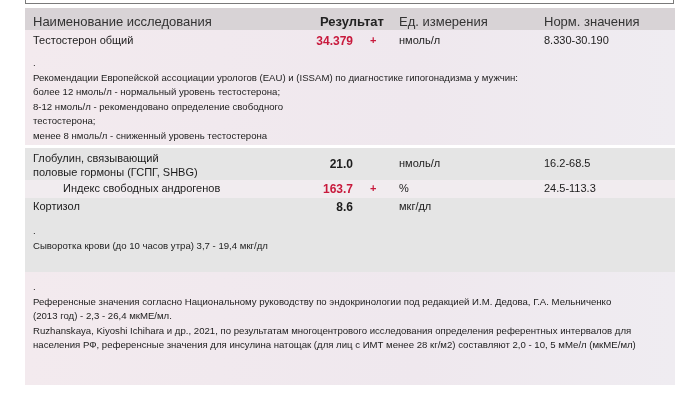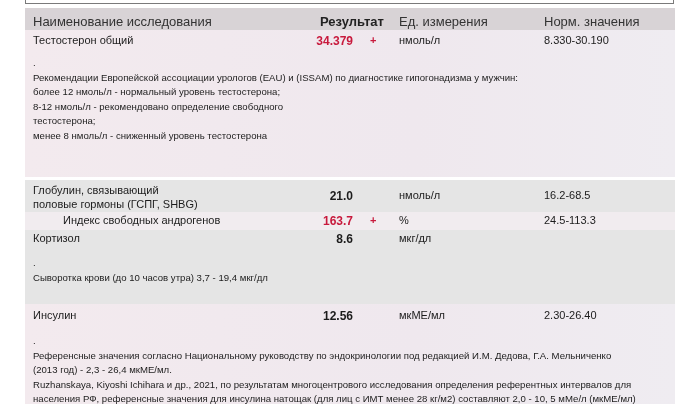--- a/index.html
+++ b/index.html
@@ -48,21 +48,21 @@
 
 <div class="table">
 
   <div class="row header">
     <span class="cell c-name">Наименование исследования</span>
     <span class="cell c-res">Результат</span>
     <span class="cell c-unit">Ед. измерения</span>
     <span class="cell c-norm">Норм. значения</span>
   </div>
 
-  <div class="row block-pink" style="height:147px;">
+  <div class="row block-pink" style="height:115px;">
     <div class="row main-line">
       <span class="cell c-name">Тестостерон общий</span>
       <span class="cell c-res res-high">34.379</span>
       <span class="cell c-flag">+</span>
       <span class="cell c-unit">нмоль/л</span>
       <span class="cell c-norm">8.330-30.190</span>
     </div>
     <div class="note" style="padding-top:4px;">
       <div>.</div>
       <div>Рекомендации Европейской ассоциации урологов (EAU) и (ISSAM) по диагностике гипогонадизма у мужчин:</div>
@@ -100,26 +100,20 @@
       <span class="cell c-unit" style="top:2px;">мкг/дл</span>
       <span class="cell c-norm" style="top:2px;"></span>
     </div>
     <div class="note" style="padding-top:6px;">
       <div>.</div>
       <div>Сыворотка крови (до 10 часов утра) 3,7 - 19,4 мкг/дл</div>
     </div>
   </div>
 
   <div class="row block-pink" style="height:113px;">
-    <div class="row main-line">
-      <span class="cell c-name" style="top:5px;">Инсулин</span>
-      <span class="cell c-res" style="top:5px;">12.56</span>
-      <span class="cell c-unit" style="top:5px;">мкМЕ/мл</span>
-      <span class="cell c-norm" style="top:5px;">2.30-26.40</span>
-    </div>
     <div class="note" style="padding-top:8px;">
       <div>.</div>
       <div>Референсные значения согласно Национальному руководству по эндокринологии под редакцией И.М. Дедова, Г.А. Мельниченко</div>
       <div>(2013 год) - 2,3 - 26,4 мкМЕ/мл.</div>
       <div>Ruzhanskaya, Kiyoshi Ichihara и др., 2021, по результатам многоцентрового исследования определения референтных интервалов для</div>
       <div>населения РФ, референсные значения для инсулина натощак (для лиц с ИМТ менее 28 кг/м2) составляют 2,0 - 10, 5 мМе/л (мкМЕ/мл)</div>
     </div>
   </div>
 
 </div>

